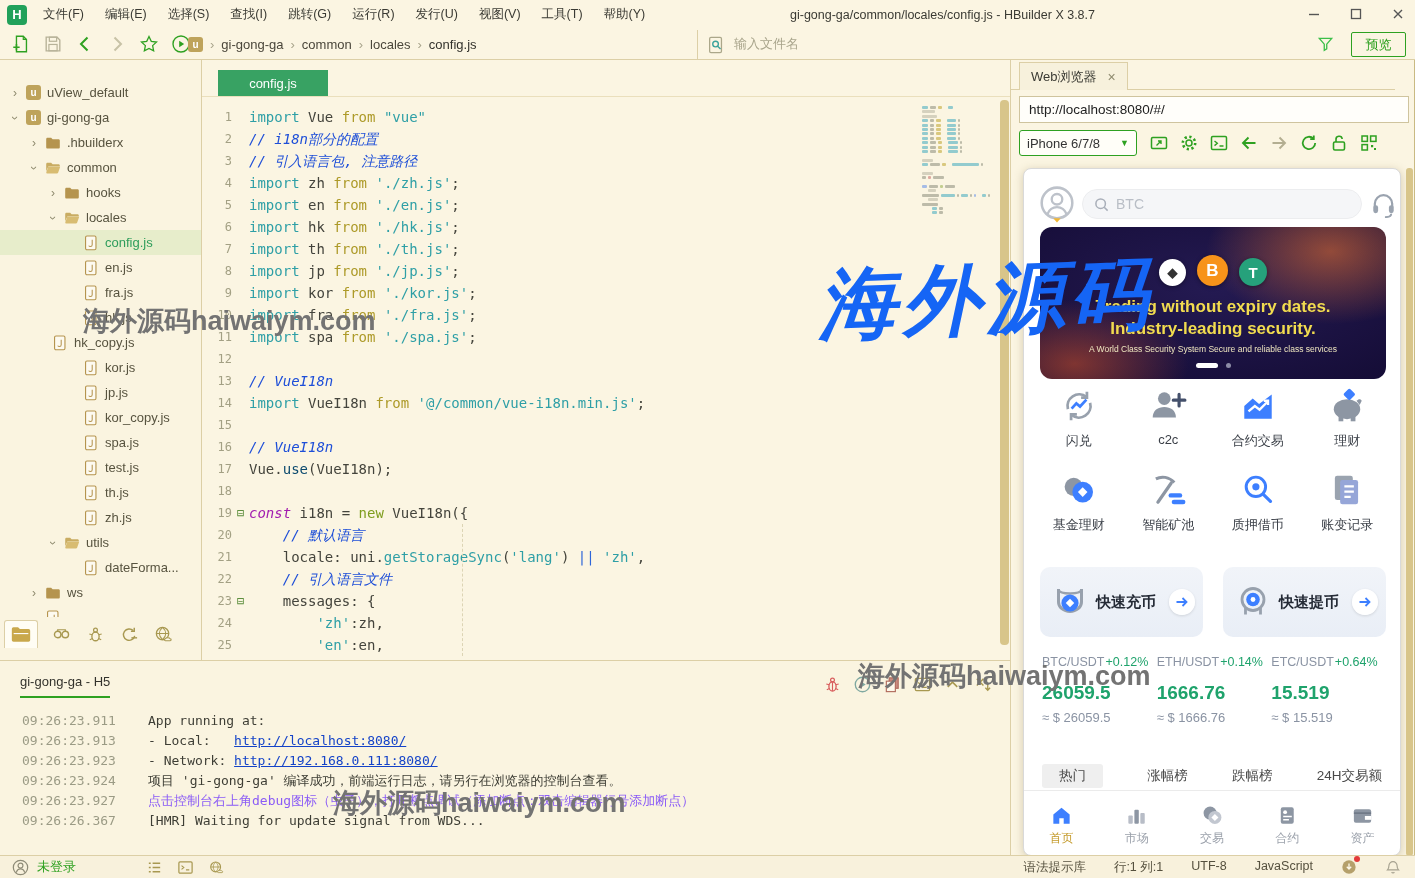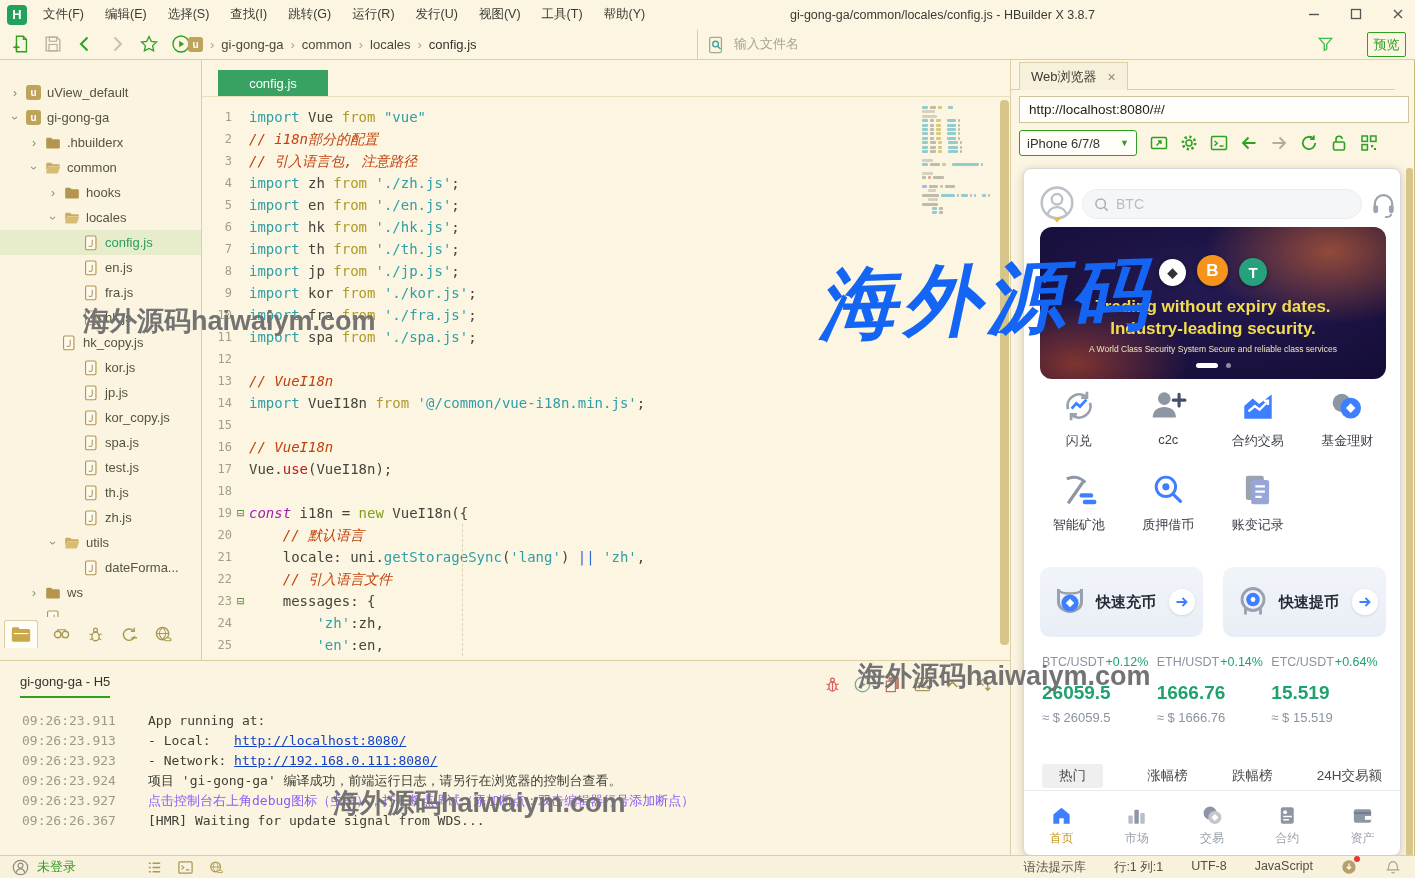--- a/index.html
+++ b/index.html
@@ -21,21 +21,21 @@
 .tbtn{width:22px;height:22px;padding:1px}
 #breadcrumb{position:absolute;left:188px;top:0;height:30px;display:flex;align-items:center;gap:7px;font-size:13px;color:#4A463A;white-space:nowrap}
 .bc-sep{color:#A9A58C}
 .bc-item.last{color:#33322C}
 .ic-proj{display:inline-block;width:15px;height:15px;background:#BEA35B;color:#fff;border-radius:3px;font:bold 10px/15px "Liberation Sans",sans-serif;text-align:center;flex:none}
 #searchbox{position:absolute;left:697px;top:1px;width:646px;height:29px;border-left:1px solid #DCCFA6;display:flex;align-items:center;padding:0 8px;gap:8px}
 #sb-fs{width:20px;height:20px;flex:none}
 #fileinput{flex:1;border:none;background:transparent;font-size:13px;color:#6b6652;outline:none;font-family:Liberation Mono, monospace}
 #fileinput::placeholder{color:#A9A58C}
 #filterbtn{width:19px;height:19px;flex:none}
-#previewbtn{position:absolute;right:9px;top:3px;width:39px;height:25px;border:1px solid #2EA121;color:#2EA121;font-size:13px;text-align:center;line-height:23px;border-radius:2px;background:transparent}
+#previewbtn{position:absolute;right:9px;top:3px;width:55px;height:25px;border:1px solid #2EA121;color:#2EA121;font-size:13px;text-align:center;line-height:23px;border-radius:2px;background:transparent}
 
 #sidebar{position:absolute;left:0;top:60px;width:202px;height:600px;background:#FAF4E0;border-right:1px solid #DCCFA6;overflow:hidden}
 #tree{position:absolute;left:0;top:20px;width:100%}
 .tree-row{height:25px;display:flex;align-items:center;gap:6px;font-size:13px;color:#57533F;white-space:nowrap;overflow:hidden}
 .tree-row.sel{background:#E7EDCB}
 .tree-row.sel .tree-label{color:#2E9D5B}
 .chev{display:inline-block;width:10px;color:#8E8A6E;font-size:12px;flex:none;text-align:center}
 .chev.down{transform:rotate(90deg)}
 .tree-ic{width:16px;height:16px;display:flex;align-items:center;flex:none}
 #activity{position:absolute;left:0;top:557px;width:100%;height:34px;display:flex;align-items:flex-end;gap:13px;padding:0 0 3px 4px;background:#FAF4E0}
@@ -45,25 +45,25 @@
 #editor{position:absolute;left:202px;top:60px;width:808px;height:600px;background:#FBF5E2;overflow:hidden}
 #edtab{position:absolute;left:16px;top:10px;width:110px;height:26px;background:#38A263;color:#fff;font-size:13px;display:flex;align-items:center;justify-content:center}
 #edtabline{position:absolute;left:0;top:36px;width:100%;border-bottom:1px solid #EADFBC}
 #codelines{position:absolute;left:0;top:46px;width:100%;font:14px/22px "DejaVu Sans Mono",monospace}
 .code-line{display:flex;height:22px}
 .ln{width:30px;text-align:right;color:#A3A084;font-size:12px;flex:none}
 .fold{width:17px;text-align:center;color:#5E8F3F;font-size:12px;flex:none;line-height:22px}
 .ct{white-space:pre;color:#44443C}
 .tok-k,.tok-s,.tok-m{color:#2E9FA6}
 .tok-f{color:#AD9A28}
-.tok-c{color:#c2410c;font-style:italic}
+.tok-c{color:#1d4ed8;font-style:italic}
 .tok-d{color:#44443C}
 .tok-b{color:#a21caf;font-style:italic}
 .tok-g{color:#7E9D1E}
-.tok-r{color:#b91c1c}
+.tok-r{color:#0c4a6e}
 .tok-o{color:#2E66D9}
 #indentguide{position:absolute;left:260px;top:464px;height:132px;border-left:1px dashed #DCD4B4}
 #minimap{position:absolute;left:720px;top:46px;width:76px;overflow:hidden}
 .mm-line{height:3px;margin-bottom:1.4px;display:flex;gap:2px}
 .mm-seg{height:3px;border-radius:1px;flex:none}
 #edscroll{position:absolute;left:798px;top:40px;width:9px;height:545px;background:#D8C58A;border-radius:4px}
 
 #rpanel{position:absolute;left:1010px;top:60px;width:385px;height:795px;background:#FBF5E2;border-left:1px solid #DCCFA6}
 #wbtabrow{position:absolute;left:0;top:0;width:100%;height:30px;border-bottom:1px solid #DCCFA6}
 #wbtab{position:absolute;left:8px;top:2px;height:28px;padding:0 11px;background:#F7F1DC;border:1px solid #DCCFA6;border-bottom:none;display:flex;align-items:center;gap:11px;font-size:13px;color:#3A3A33}
@@ -333,21 +333,21 @@
       <div class="tree-row" style="padding-left: 67px;">
         <span class="chev"></span>
         <span class="tree-ic">
           <svg viewBox="0 0 16 20">
             <rect x="1.2" y="1.2" width="13" height="17.3" rx="1.8" fill="#FDFAF0" stroke="#B5944E" stroke-width="1.4"></rect>
             <path d="M9.5 6v6.3c0 1.5-.9 2.2-2.2 2.2-1 0-1.8-.5-2.1-1.3" fill="none" stroke="#B5944E" stroke-width="1.3"></path>
           </svg>
         </span>
         <span class="tree-label">hk.js</span>
       </div>
-      <div class="tree-row" style="padding-left: 45px;">
+      <div class="tree-row" style="padding-left: 36px;">
         <span class="chev"></span>
         <span class="tree-ic">
           <svg viewBox="0 0 16 20">
             <rect x="1.2" y="1.2" width="13" height="17.3" rx="1.8" fill="#FDFAF0" stroke="#B5944E" stroke-width="1.4"></rect>
             <path d="M9.5 6v6.3c0 1.5-.9 2.2-2.2 2.2-1 0-1.8-.5-2.1-1.3" fill="none" stroke="#B5944E" stroke-width="1.3"></path>
           </svg>
         </span>
         <span class="tree-label">hk_copy.js</span>
       </div>
       <div class="tree-row" style="padding-left: 67px;">
@@ -905,20 +905,32 @@
               <path d="M5 30V18l8-7 6 5 12-9v23z" fill="#3D7FFF"></path>
               <path d="M9 23l6-5 4.5 3.5L27 14" fill="none" stroke="#fff" stroke-width="2.2"></path>
               <path d="M23.5 13h4v4" fill="none" stroke="#fff" stroke-width="2.2"></path>
             </svg>
           </span>
           <div class="glabel">合约交易</div>
         </div>
         <div class="gitem">
           <span class="gic">
             <svg viewBox="0 0 36 36">
+              <ellipse cx="18" cy="21" rx="12.5" ry="9.5" fill="#8D96A3"></ellipse>
+              <rect x="10" y="28" width="4.5" height="4.5" fill="#8D96A3"></rect>
+              <rect x="21.5" y="28" width="4.5" height="4.5" fill="#8D96A3"></rect>
+              <path d="M27 13c2-2 4-2 5 0l-2 4z" fill="#8D96A3"></path>
+              <rect x="16" y="2.8" width="8.4" height="8.4" rx="1.5" transform="rotate(45 20.2 7)" fill="#3D7FFF"></rect>
+            </svg>
+          </span>
+          <div class="glabel">理财</div>
+        </div>
+        <div class="gitem">
+          <span class="gic">
+            <svg viewBox="0 0 36 36">
               <circle cx="13" cy="15" r="8.6" fill="#8D96A3"></circle>
               <circle cx="21.5" cy="20" r="9.8" fill="#3D7FFF"></circle>
               <rect x="18.3" y="16.8" width="6.4" height="6.4" transform="rotate(45 21.5 20)" fill="#fff"></rect>
             </svg>
           </span>
           <div class="glabel">基金理财</div>
         </div>
         <div class="gitem">
           <span class="gic">
             <svg viewBox="0 0 36 36">

